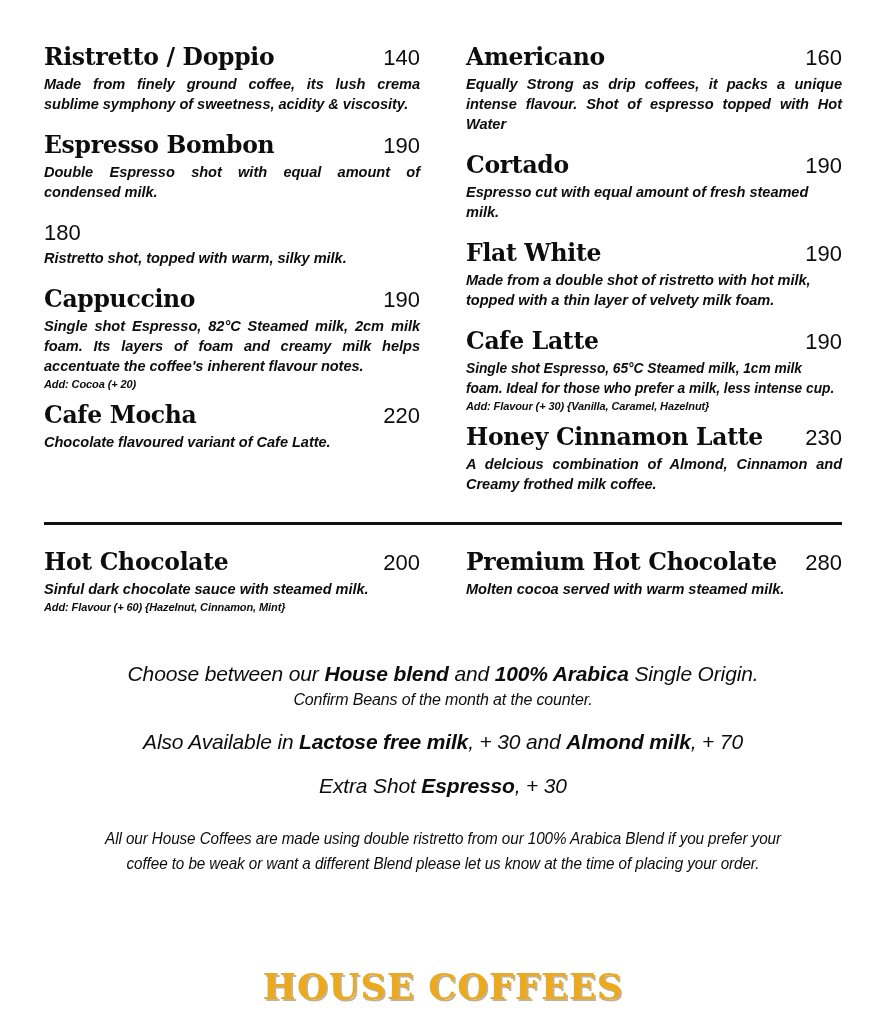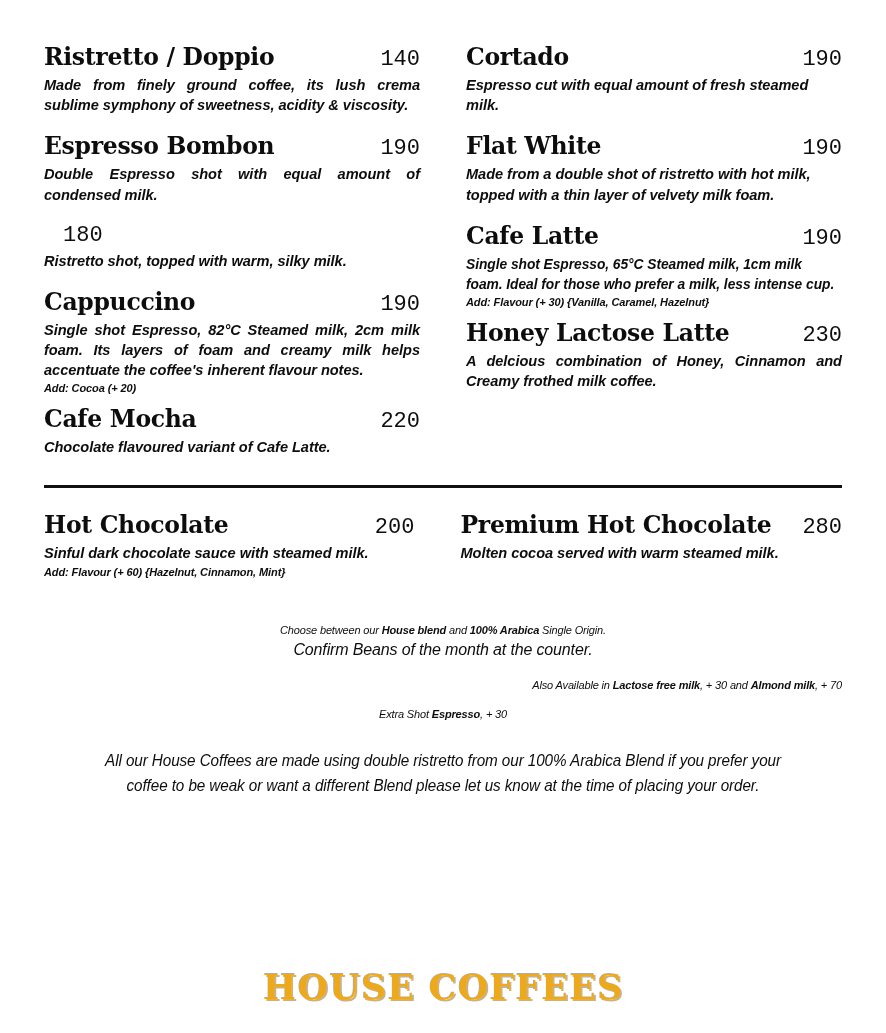--- a/index.html
+++ b/index.html
@@ -46,26 +46,25 @@
   }
   .item-name {
     font-family: "DejaVu Serif", serif;
     font-weight: bold;
     font-size: 23.5px;
     letter-spacing: -0.3px;
     line-height: 1.14;
     white-space: nowrap;
   }
   .item-price {
-    font-family: Liberation Mono, monospace;
+    font-family: Liberation Sans, sans-serif;
     font-weight: 400;
     font-size: 22px;
     line-height: 1.14;
     white-space: nowrap;
-    margin-left: 19px;
   }
 
   .item-desc {
     font-family: "Liberation Sans", sans-serif;
     font-style: italic;
     font-weight: bold;
     font-size: 14.6px;
     line-height: 1.38;
     text-align: justify;
     margin-top: 3px;
@@ -97,27 +96,27 @@
   }
 
   
   .notes {
     text-align: center;
     margin-top: 34px;
   }
   .note-line {
     font-family: "Liberation Sans", sans-serif;
     font-style: italic;
-    font-size: 11px;
+    font-size: 21px;
     line-height: 1.42;
     letter-spacing: -0.15px;
   }
   .note-line.sub { font-size: 16px; }
   .note-block { margin-bottom: 16px; }
-  .note-block.gap { margin-bottom: 14px; text-align: right; }
+  .note-block.gap { margin-bottom: 14px; }
   .note-line b { font-weight: bold; }
 
   .disclaimer {
     text-align: center;
     font-family: "Liberation Sans", sans-serif;
     font-style: italic;
     font-size: 16.6px;
     line-height: 1.48;
     margin-top: 26px;
     padding: 0 26px;
@@ -188,20 +187,27 @@
           <span class="item-name">Cafe Mocha</span>
           <span class="item-price">220</span>
         </div>
         <div class="item-desc nojustify">Chocolate flavoured variant of Cafe Latte.</div>
       </div>
 
     </div>
 
     <div class="menu-col">
 
+      <div class="menu-item">
+        <div class="item-head">
+          <span class="item-name">Americano</span>
+          <span class="item-price">160</span>
+        </div>
+        <div class="item-desc">Equally Strong as drip coffees, it packs a unique intense flavour. Shot of espresso topped with Hot Water</div>
+      </div>
 
       <div class="menu-item">
         <div class="item-head">
           <span class="item-name">Cortado</span>
           <span class="item-price">190</span>
         </div>
         <div class="item-desc nojustify">Espresso cut with equal amount of fresh steamed milk.</div>
       </div>
 
       <div class="menu-item">
@@ -216,24 +222,24 @@
         <div class="item-head">
           <span class="item-name">Cafe Latte</span>
           <span class="item-price">190</span>
         </div>
         <div class="item-desc narrow nojustify">Single shot Espresso, 65°C Steamed milk, 1cm milk foam. Ideal for those who prefer a milk, less intense cup.</div>
         <div class="item-add">Add:  Flavour (+ 30) {Vanilla, Caramel, Hazelnut}</div>
       </div>
 
       <div class="menu-item">
         <div class="item-head">
-          <span class="item-name">Honey Lactose Latte</span>
+          <span class="item-name">Honey Cinnamon Latte</span>
           <span class="item-price">230</span>
         </div>
-        <div class="item-desc">A delcious combination of Honey, Cinnamon and Creamy frothed milk coffee.</div>
+        <div class="item-desc">A delcious combination of Almond, Cinnamon and Creamy frothed milk coffee.</div>
       </div>
 
     </div>
   </div>
 
   <hr class="divider">
 
   <div class="menu-grid">
 
     <div class="menu-col">

